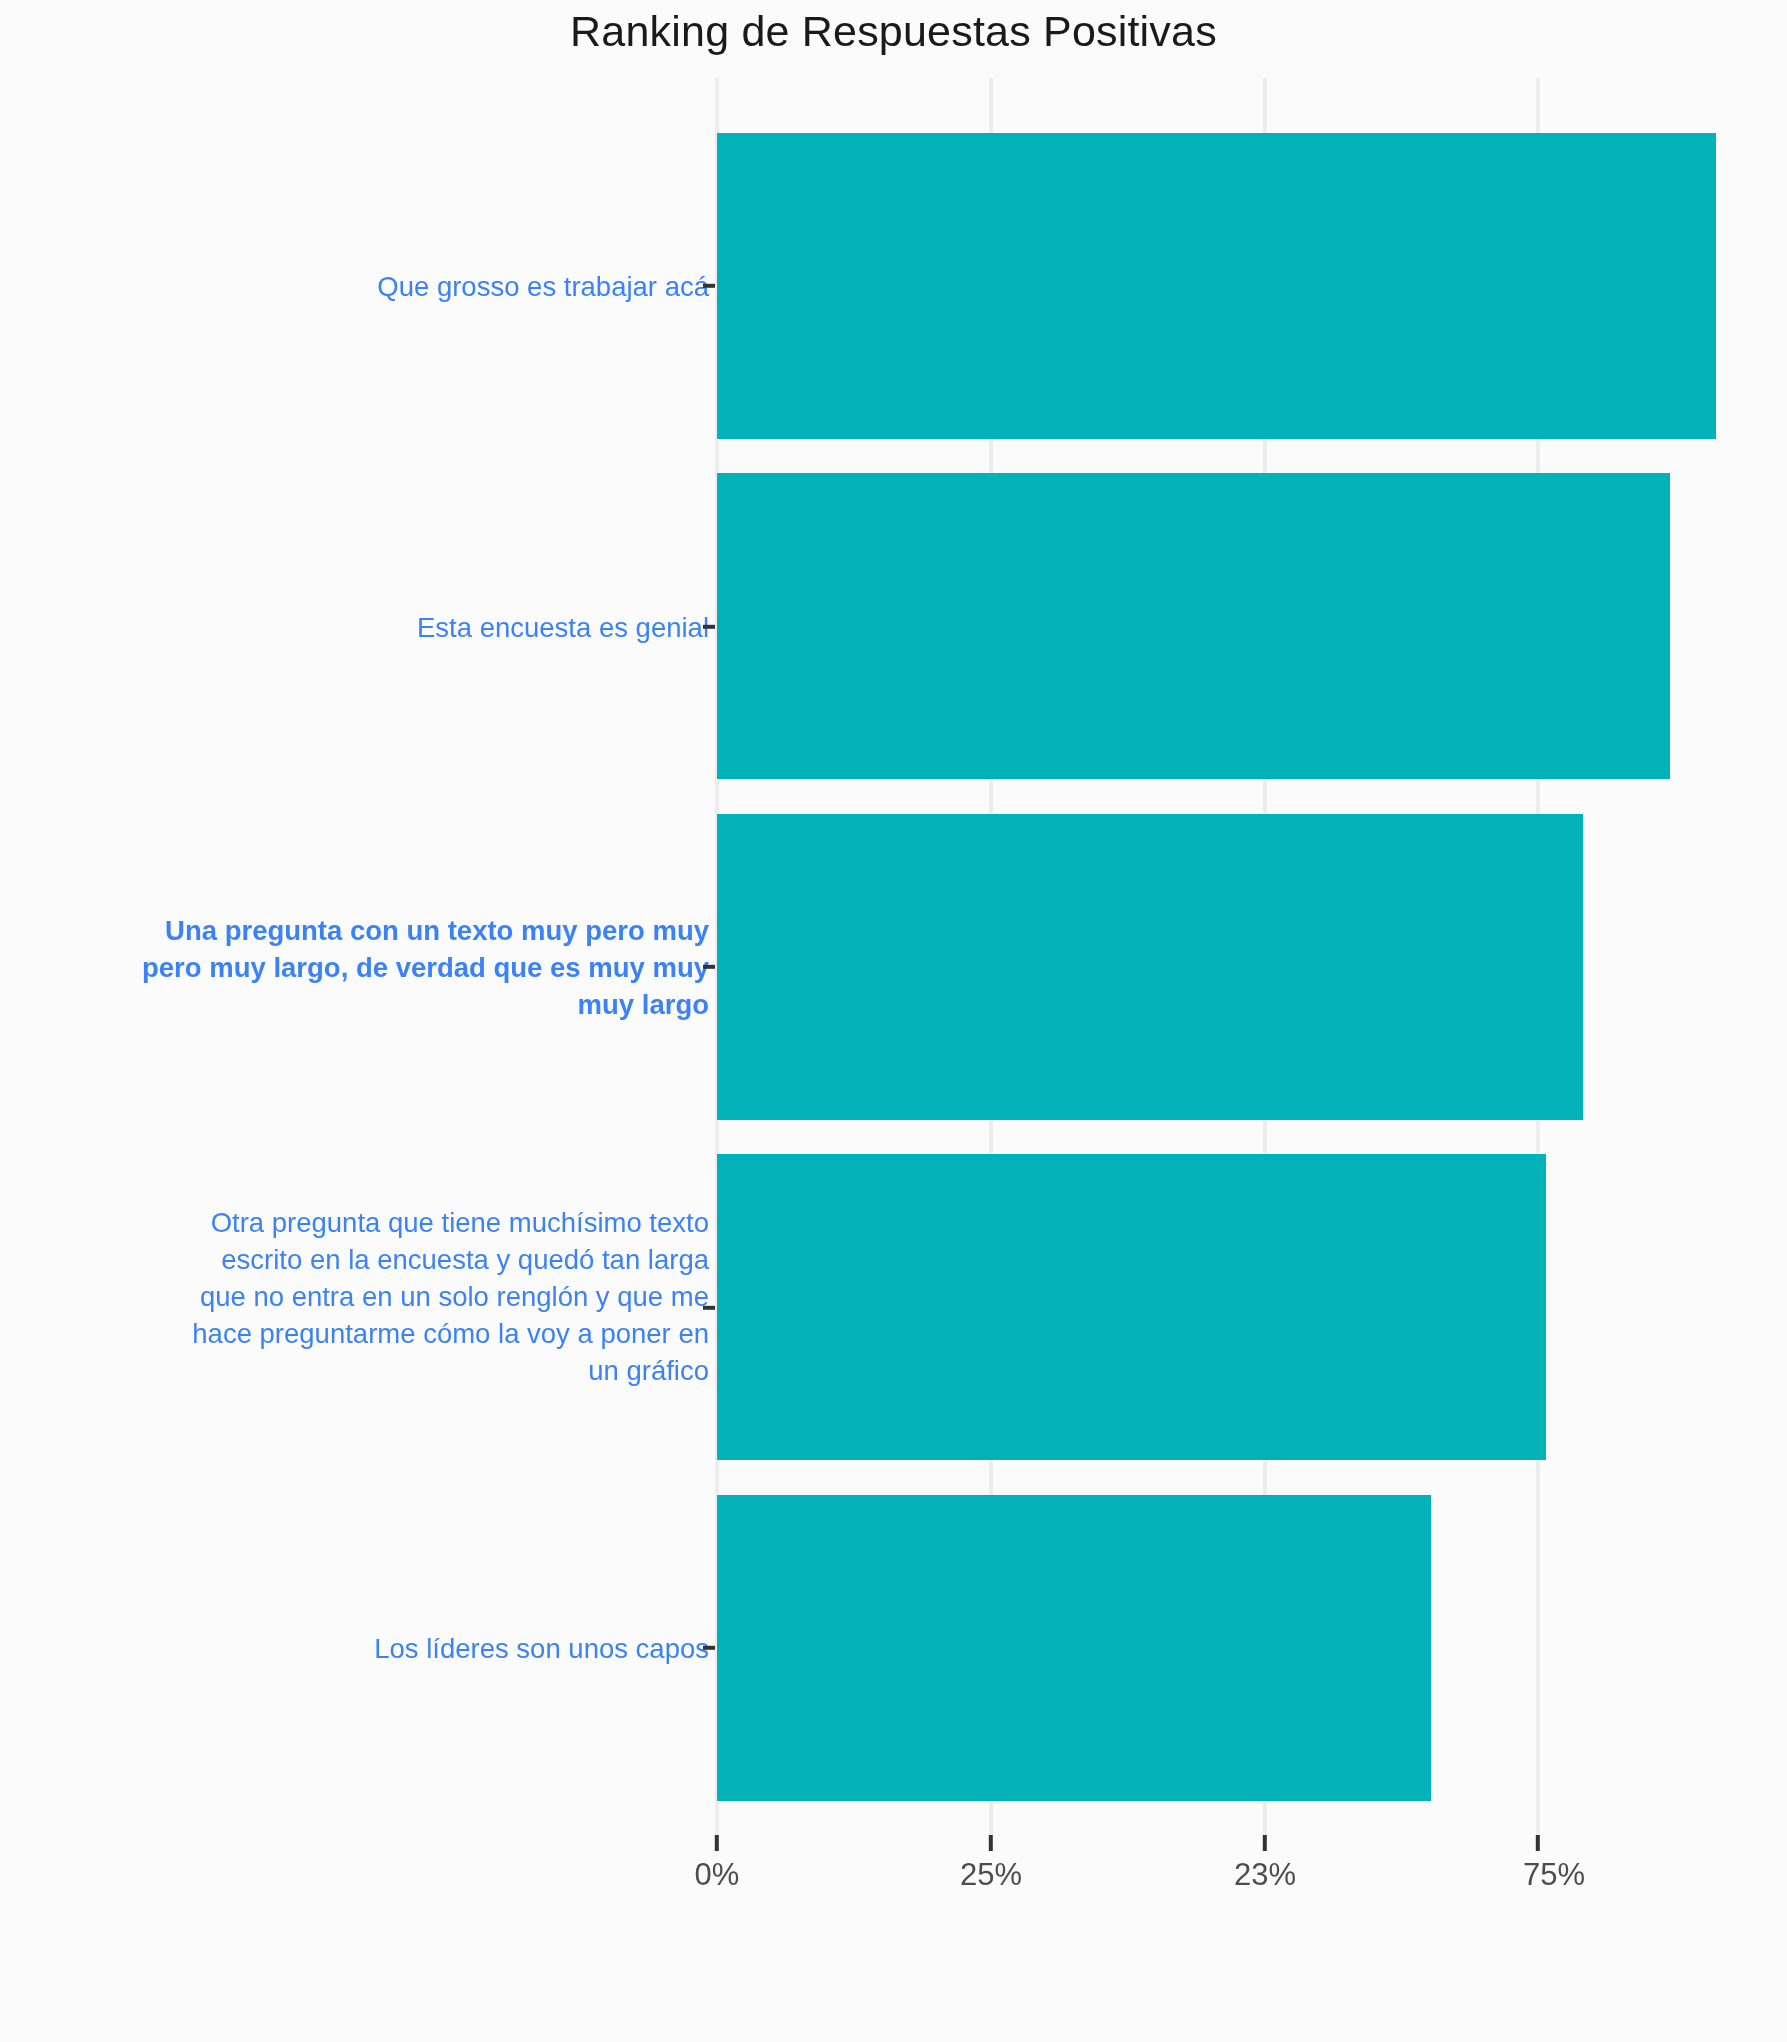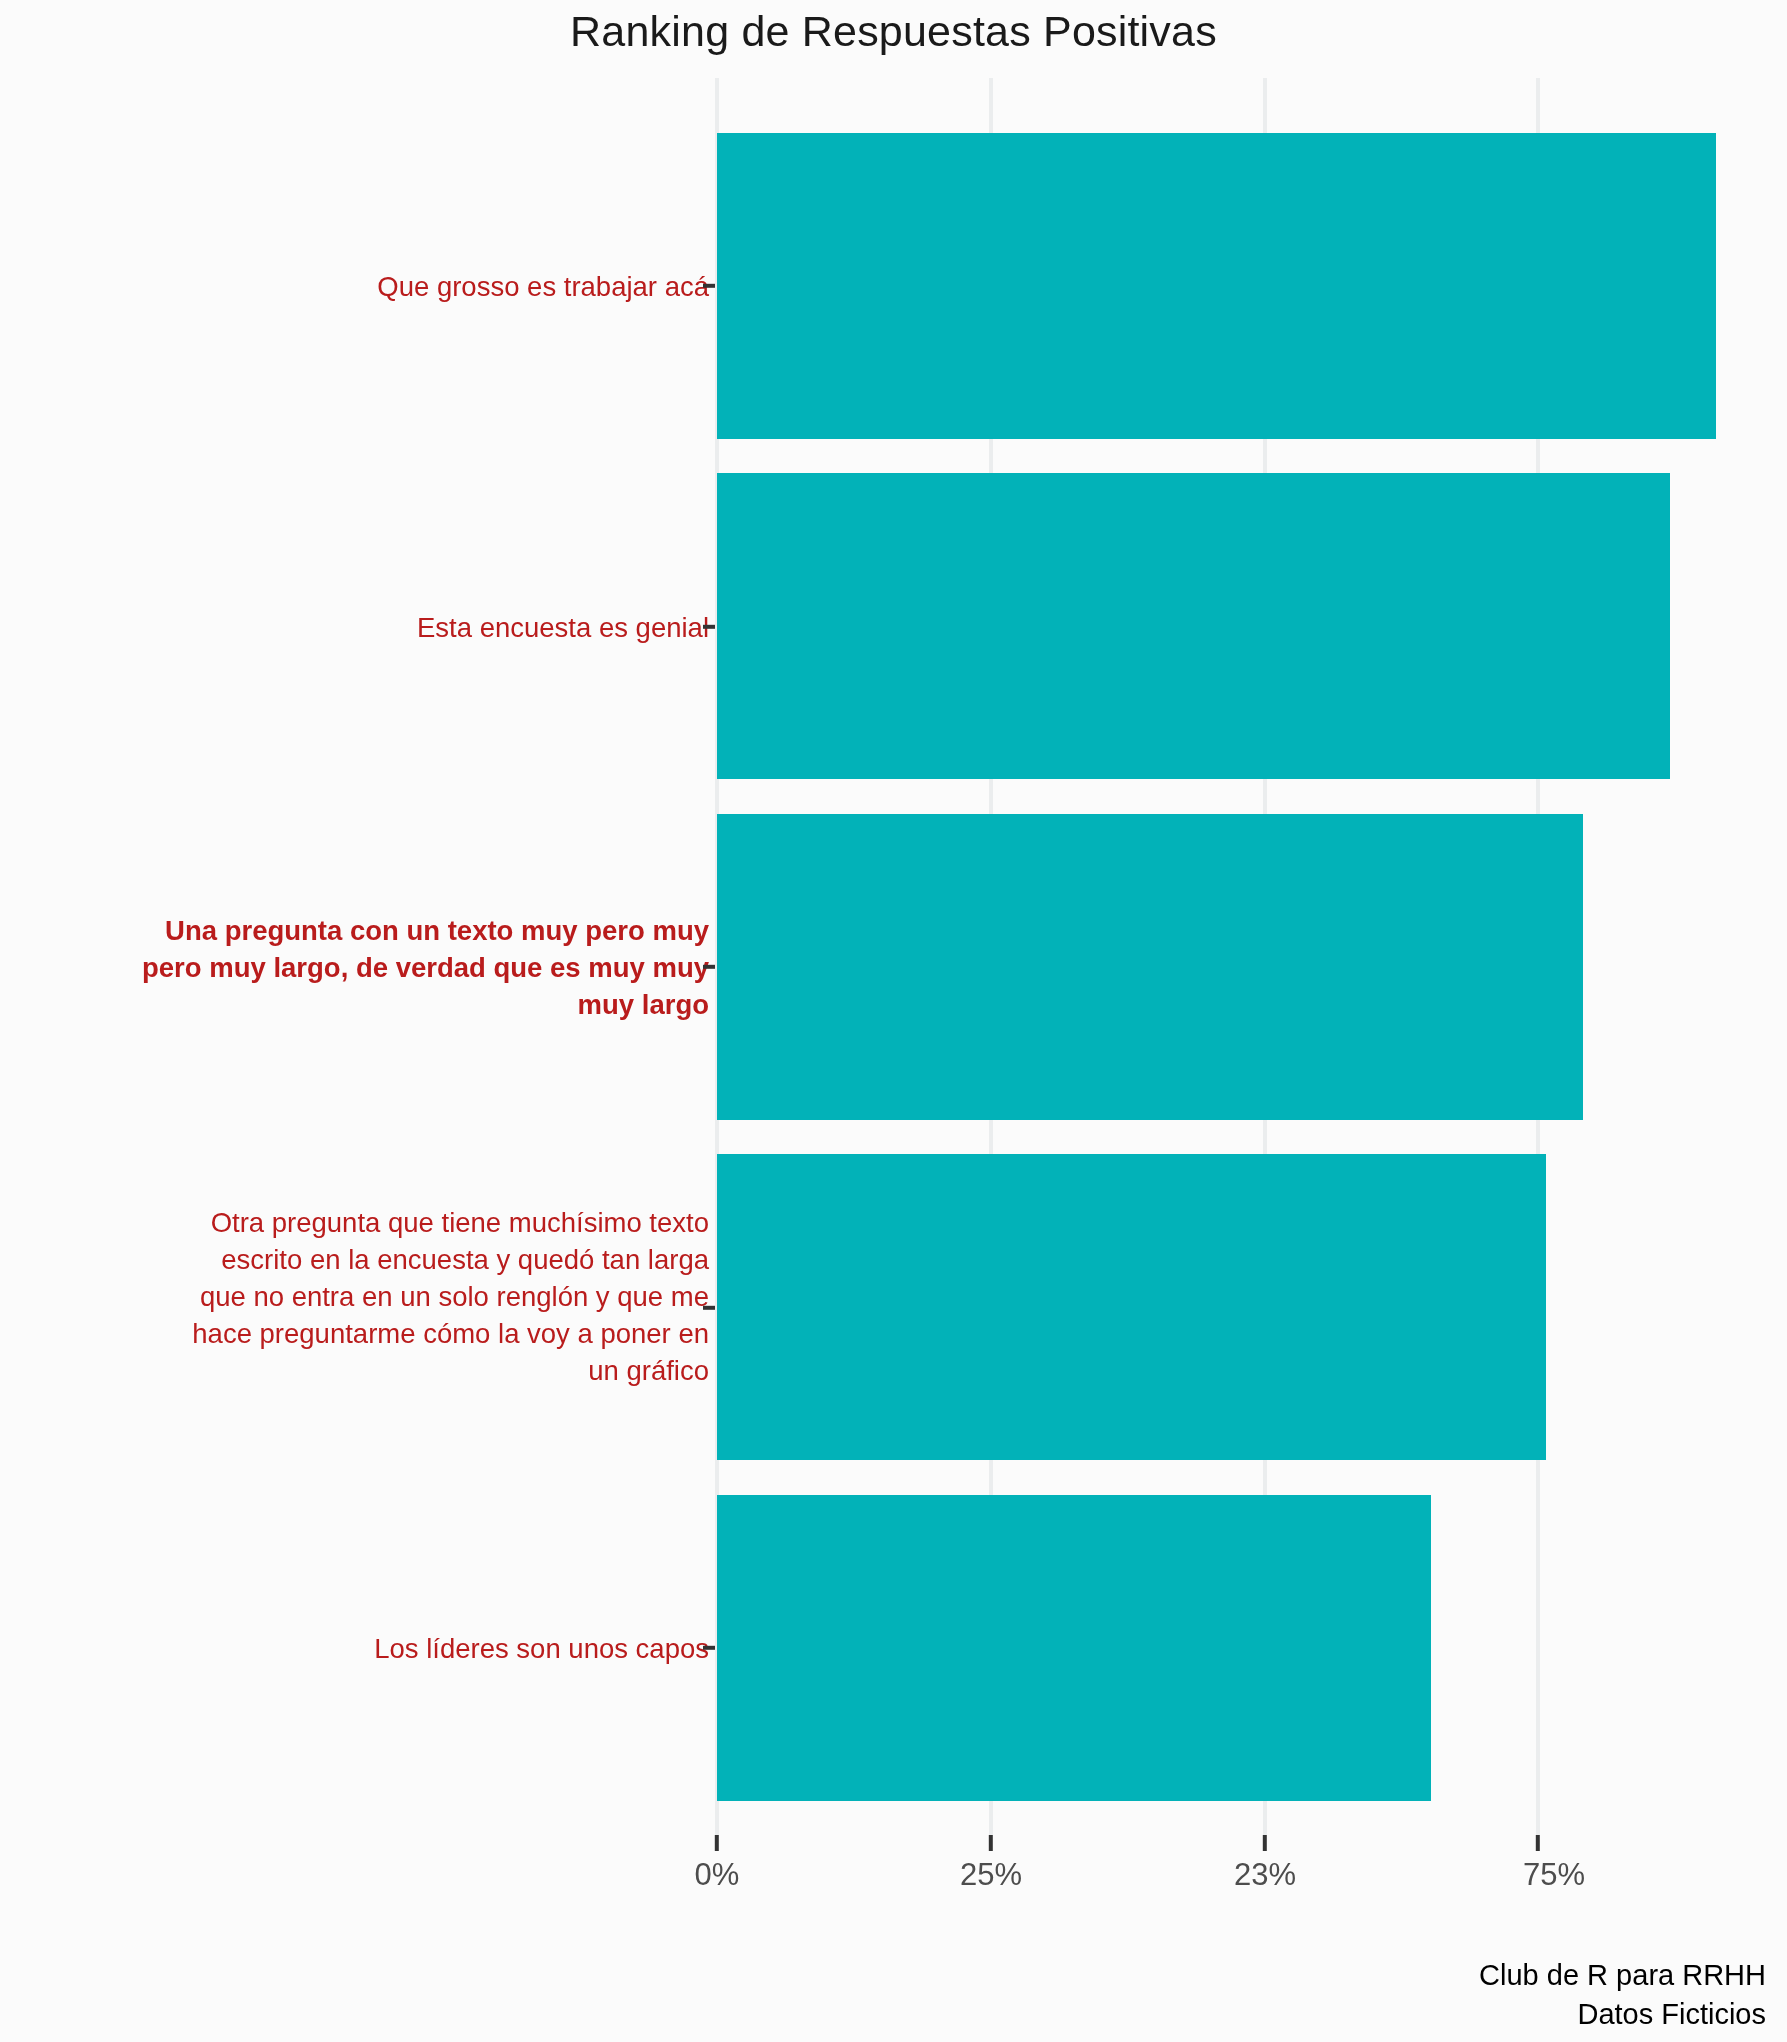--- a/index.html
+++ b/index.html
@@ -60,21 +60,21 @@
     background: #02b2b8;
   }
 
   
   .ylabel {
     position: absolute;
     right: 1078px;        
     text-align: right;
     font-size: 27.5px;
     line-height: 37px;
-    color: #b91c1c;
+    color: #3b82f6;
     white-space: pre-line;
     transform: translateY(-50%);
   }
 
   .ytick {
     position: absolute;
     width: 12.4px;
     height: 4.4px;
     background: #333333;
     left: 703px;
@@ -156,17 +156,15 @@
       <div class="xtick" style="left: 717px;"></div>
       <div class="xlabel" style="left: 717px;">0%</div>
       <div class="xtick" style="left: 991px;"></div>
       <div class="xlabel" style="left: 991px;">25%</div>
       <div class="xtick" style="left: 1265px;"></div>
       <div class="xlabel" style="left: 1265px;">23%</div>
       <div class="xtick" style="left: 1538px;"></div>
       <div class="xlabel" style="left: 1538px; margin-left: 16px;">75%</div>
     </div>
 
-  <div class="caption">Club de R para RRHH
-Datos Ficticios</div>
 
 </div>
 
 
 </body></html>

